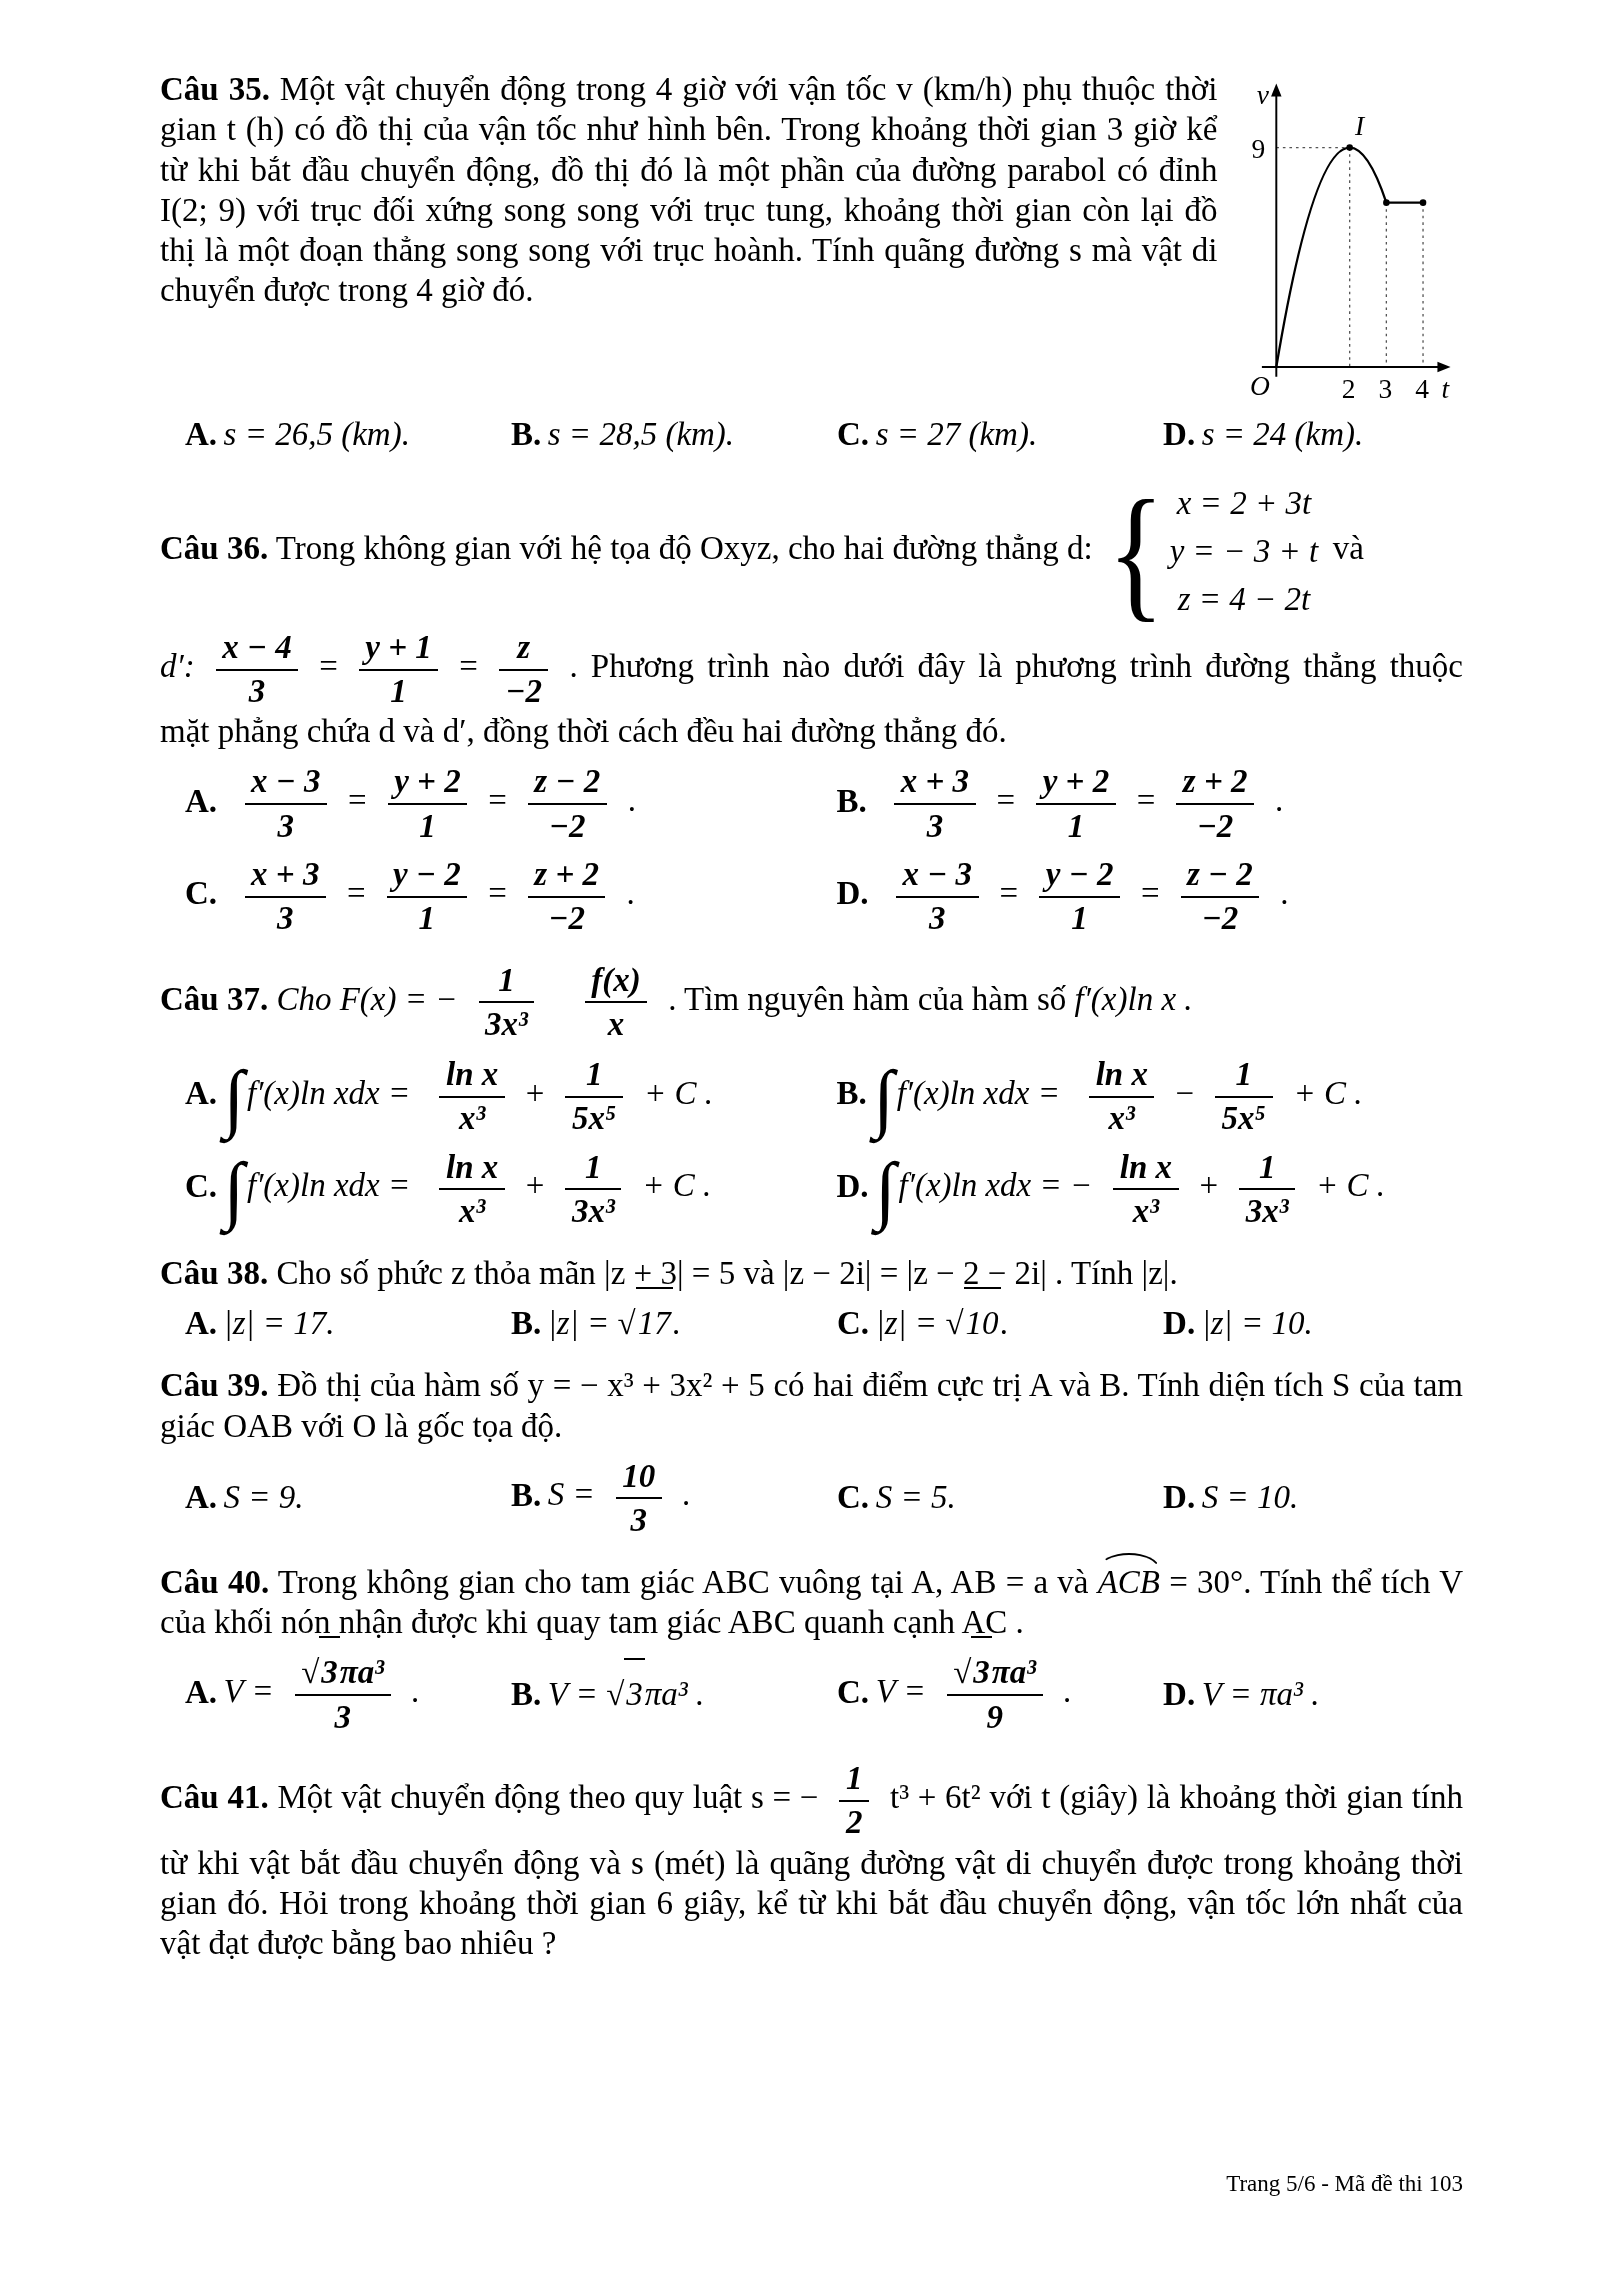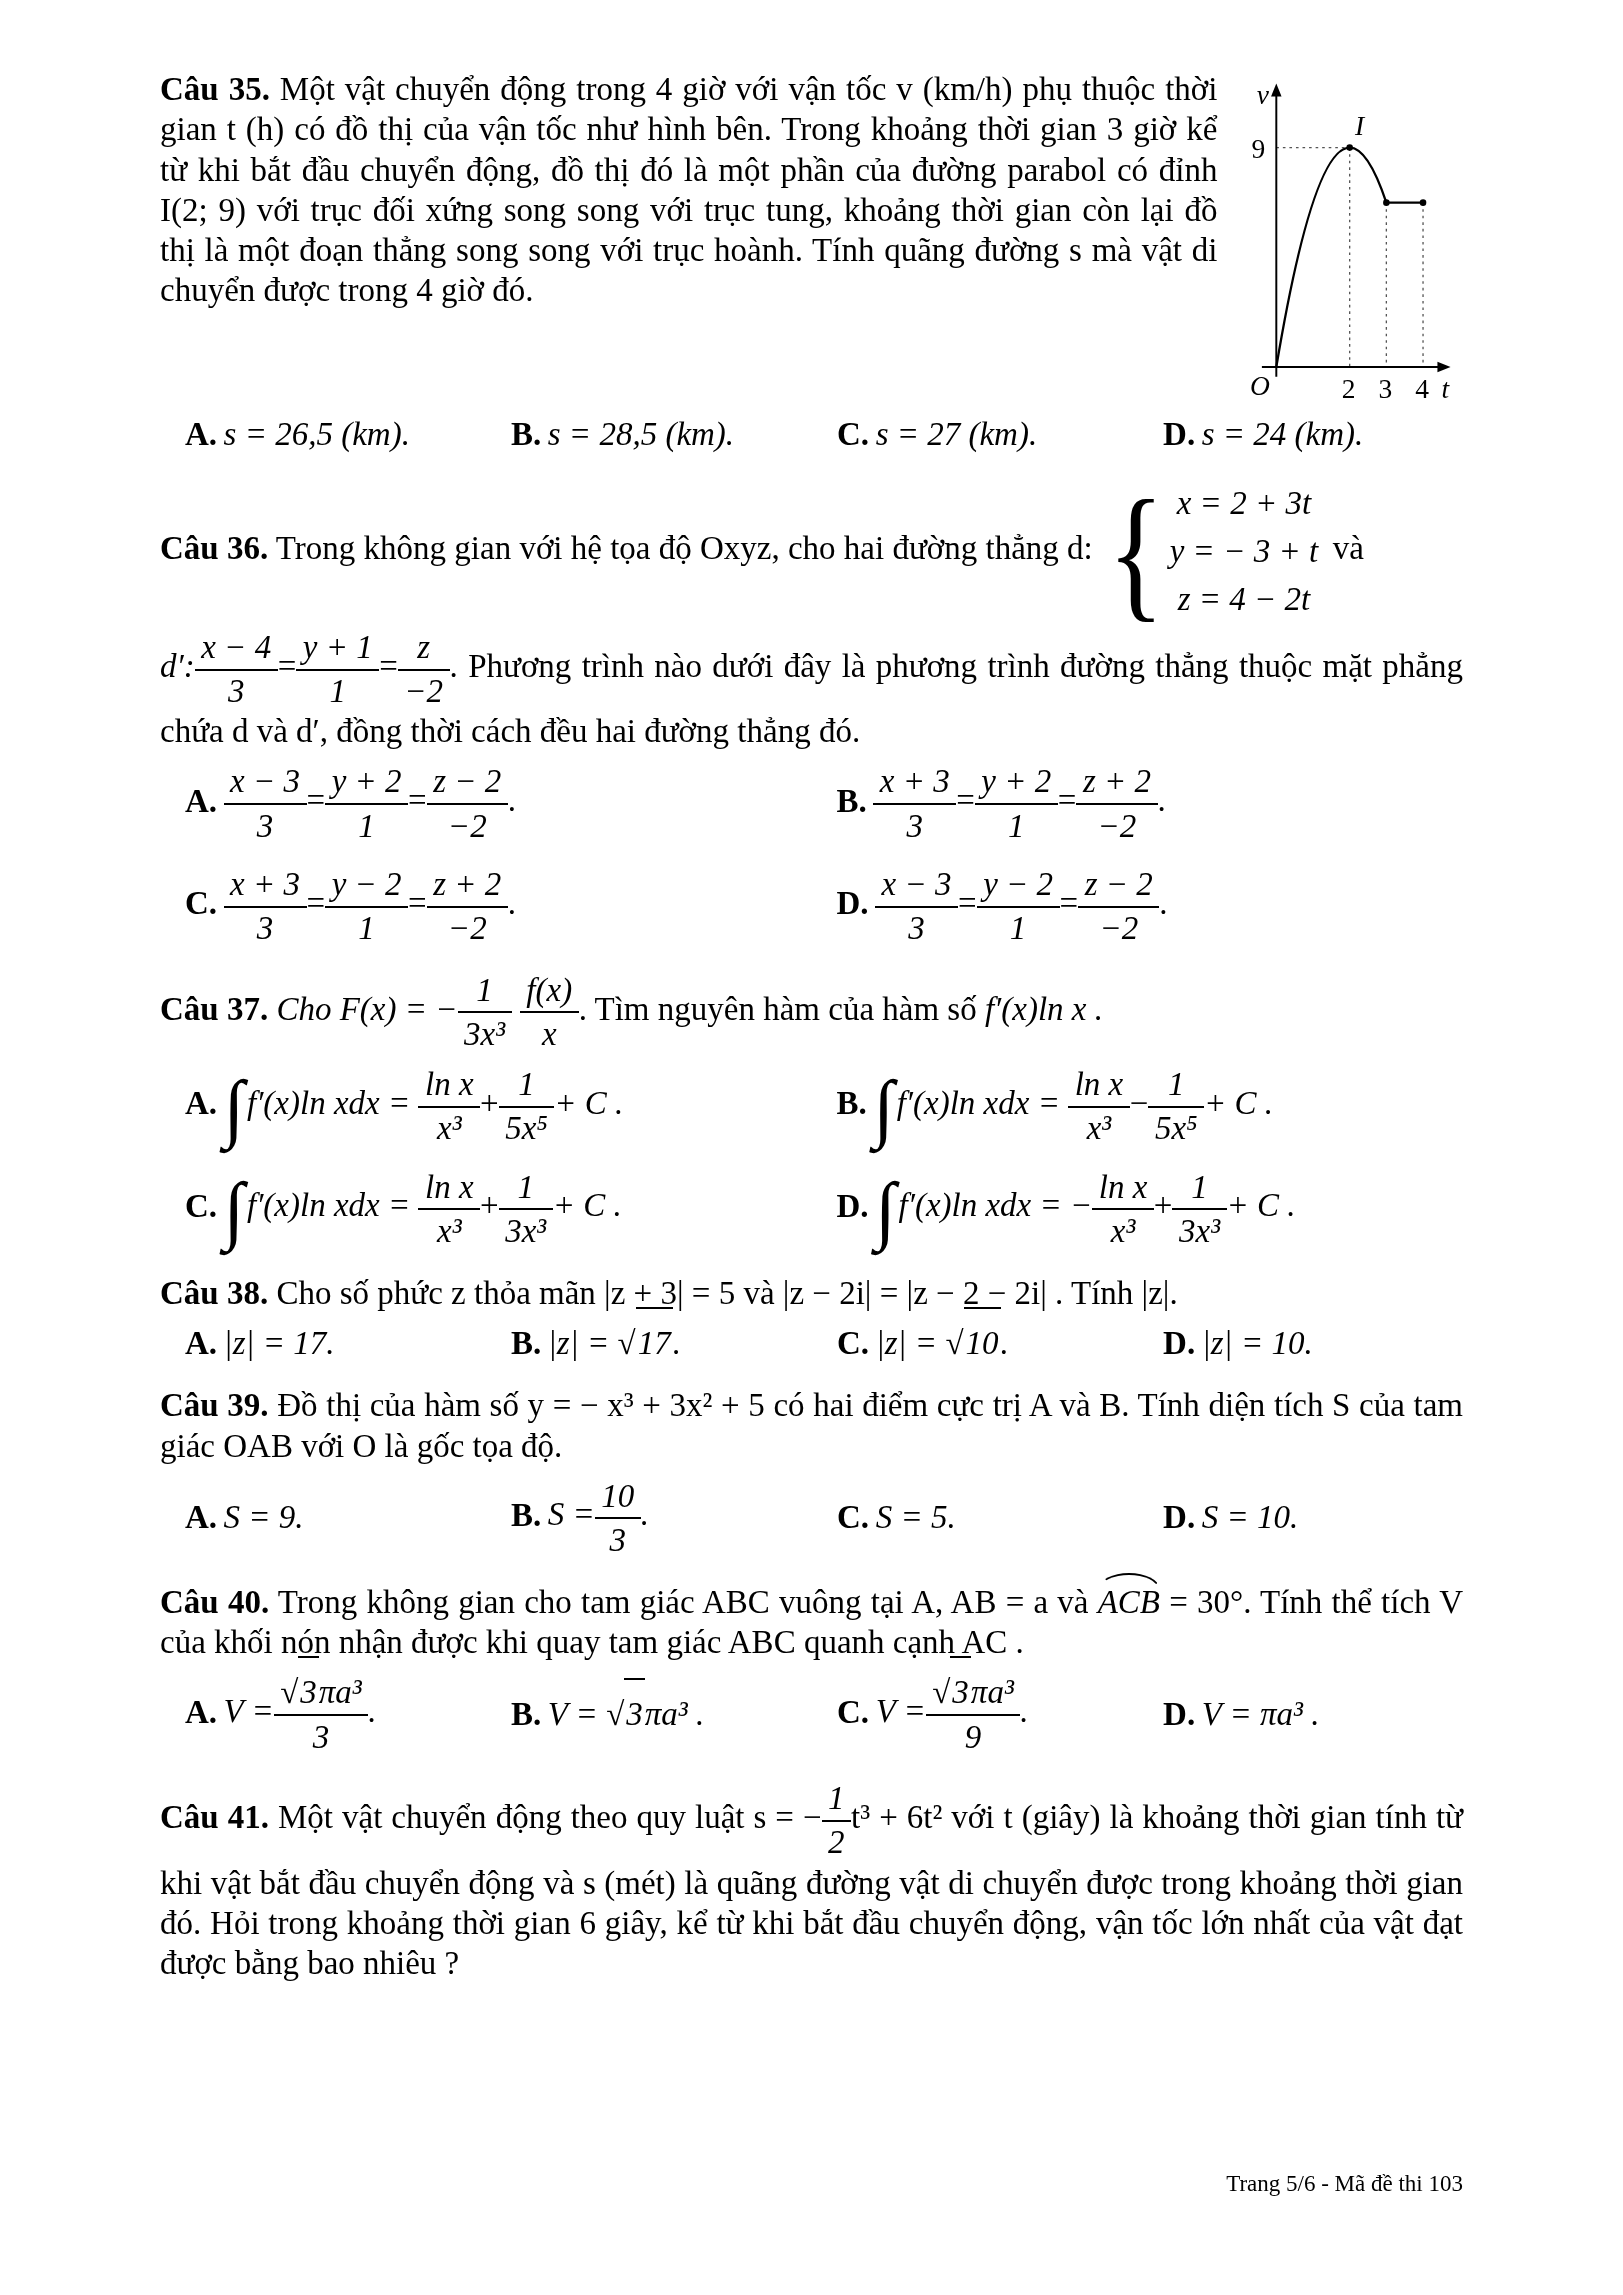--- a/index.html
+++ b/index.html
@@ -15,35 +15,36 @@
     position: relative;
     width: 1623px;
     min-height: 2295px;
     padding: 69px 160px 59px 160px;
   }
   .q { clear: both; margin-bottom: 22px; }
   .qbody { text-align: justify; line-height: 1.22; }
   .qlabel { font-weight: 700; }
 
   
-  .opts { display: grid; clear: both; margin: 10.5px 0 0 25px; row-gap: 19px; align-items: center; }
+  .opts { display: grid; clear: both; margin: 10.5px 0 0 25px; row-gap: 9px; align-items: center; }
   .opts-4 { grid-template-columns: 1fr 1fr 1fr 0.92fr; }
   .opts-2 { grid-template-columns: 1.04fr 1fr; }
   .opt { white-space: nowrap; line-height: 1.2; }
   .letter { font-weight: 700; margin-right: 6.5px; }
   .val { font-style: italic; }
 
   
   .frac {
     display: inline-block;
     vertical-align: middle;
     text-align: center;
     font-style: italic;
-    margin: 0 0;
+    margin: 0 21px;
     line-height: 1.12;
+    font-weight: bold;
   }
   .frac .num { display: block; padding: 1.3px 6.5px 2.6px; }
   .frac .den { display: block; border-top: 2px solid #000; padding: 2.6px 6.5px 1.3px; }
 
   
   .int {
     font-style: normal;
     font-size: 2.3em;
     line-height: 0;
     vertical-align: middle;

